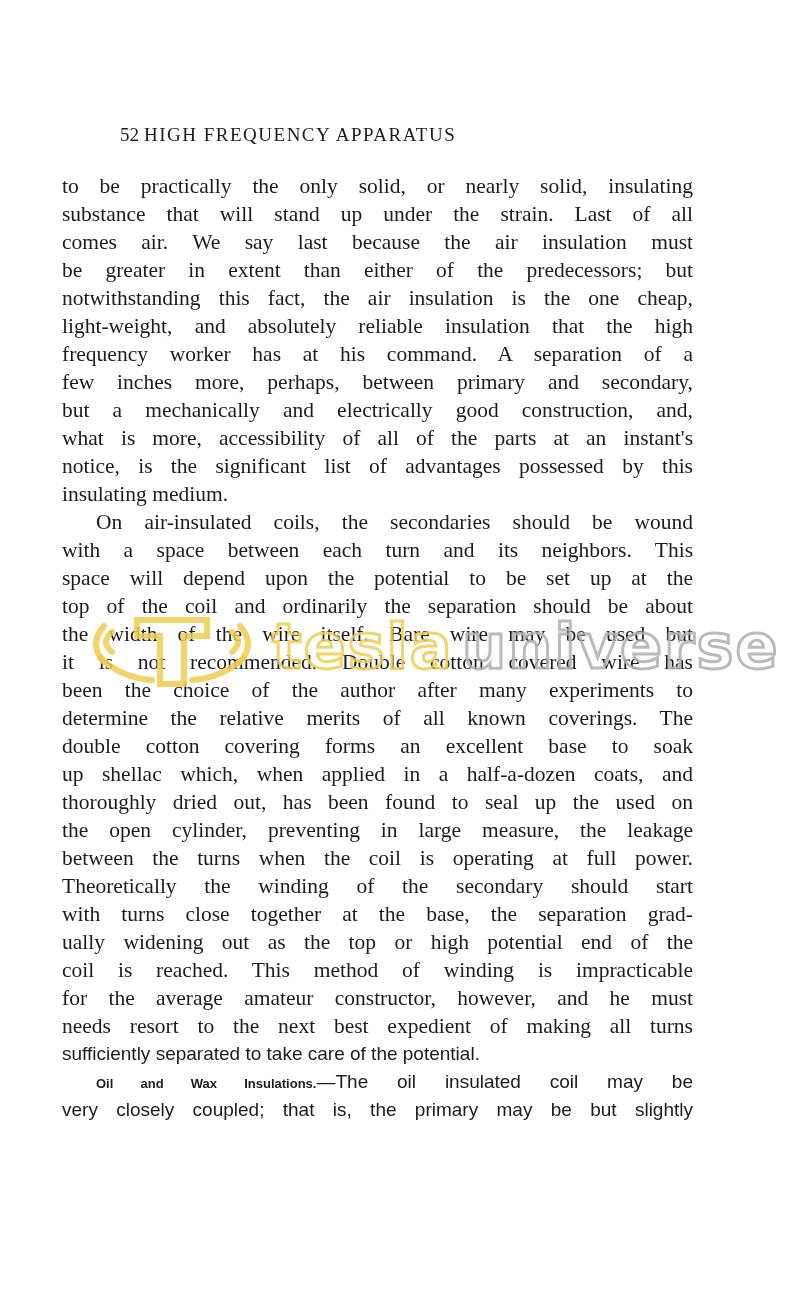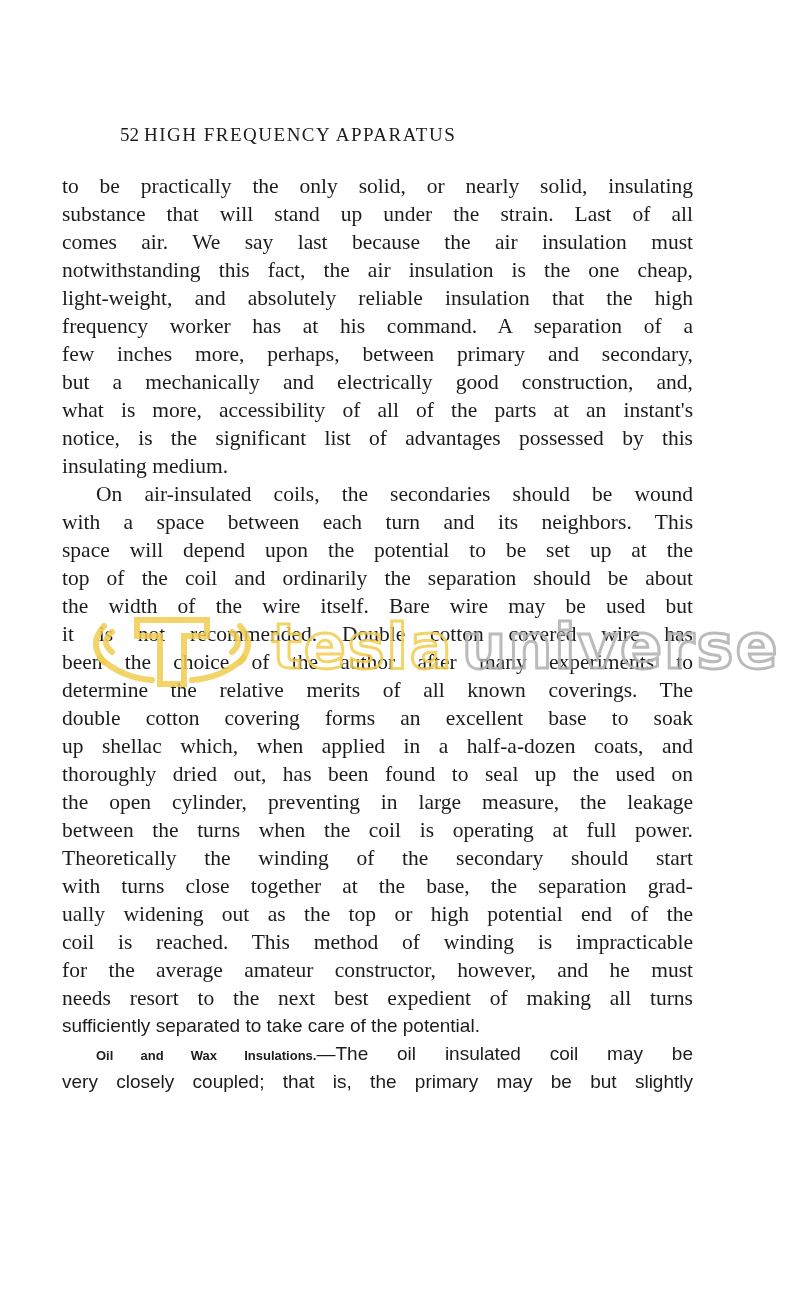--- a/index.html
+++ b/index.html
@@ -27,20 +27,21 @@
 <div class="header">
   <span class="page-num">52</span>
   <span class="running-title">HIGH FREQUENCY APPARATUS</span>
 </div>
 
 <div class="body">
   <div>
     <span class="line">to be practically the only solid, or nearly solid, insulating</span>
     <span class="line">substance that will stand up under the strain.  Last of all</span>
     <span class="line">comes air.  We say last because the air insulation must</span>
+    <span class="line">be greater in extent than either of the predecessors; but</span>
     <span class="line">notwithstanding this fact, the air insulation is the one cheap,</span>
     <span class="line">light-weight, and absolutely reliable insulation that the high</span>
     <span class="line">frequency worker has at his command.  A separation of a</span>
     <span class="line">few inches more, perhaps, between primary and secondary,</span>
     <span class="line">but a mechanically and electrically good construction, and,</span>
     <span class="line">what is more, accessibility of all of the parts at an instant's</span>
     <span class="line">notice, is the significant list of advantages possessed by this</span>
     <span class="line last">insulating medium.</span>
   </div>
   <div>

